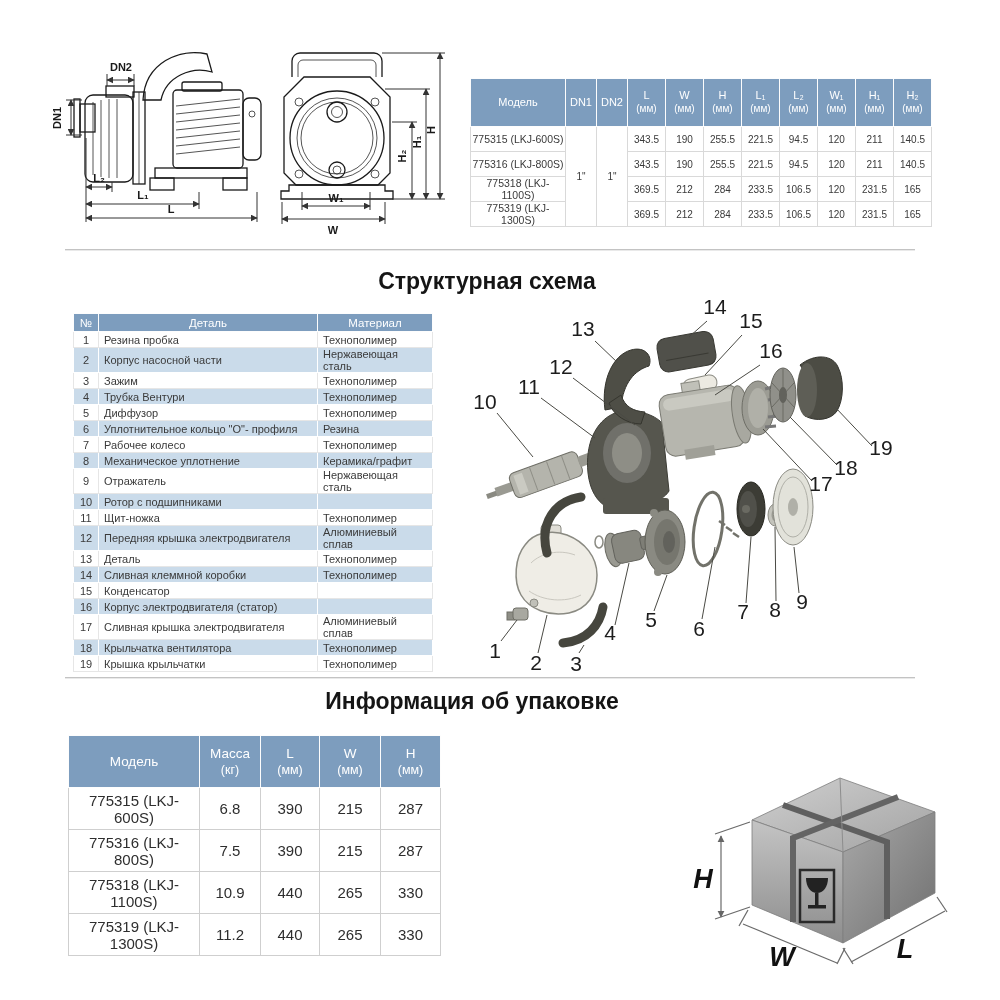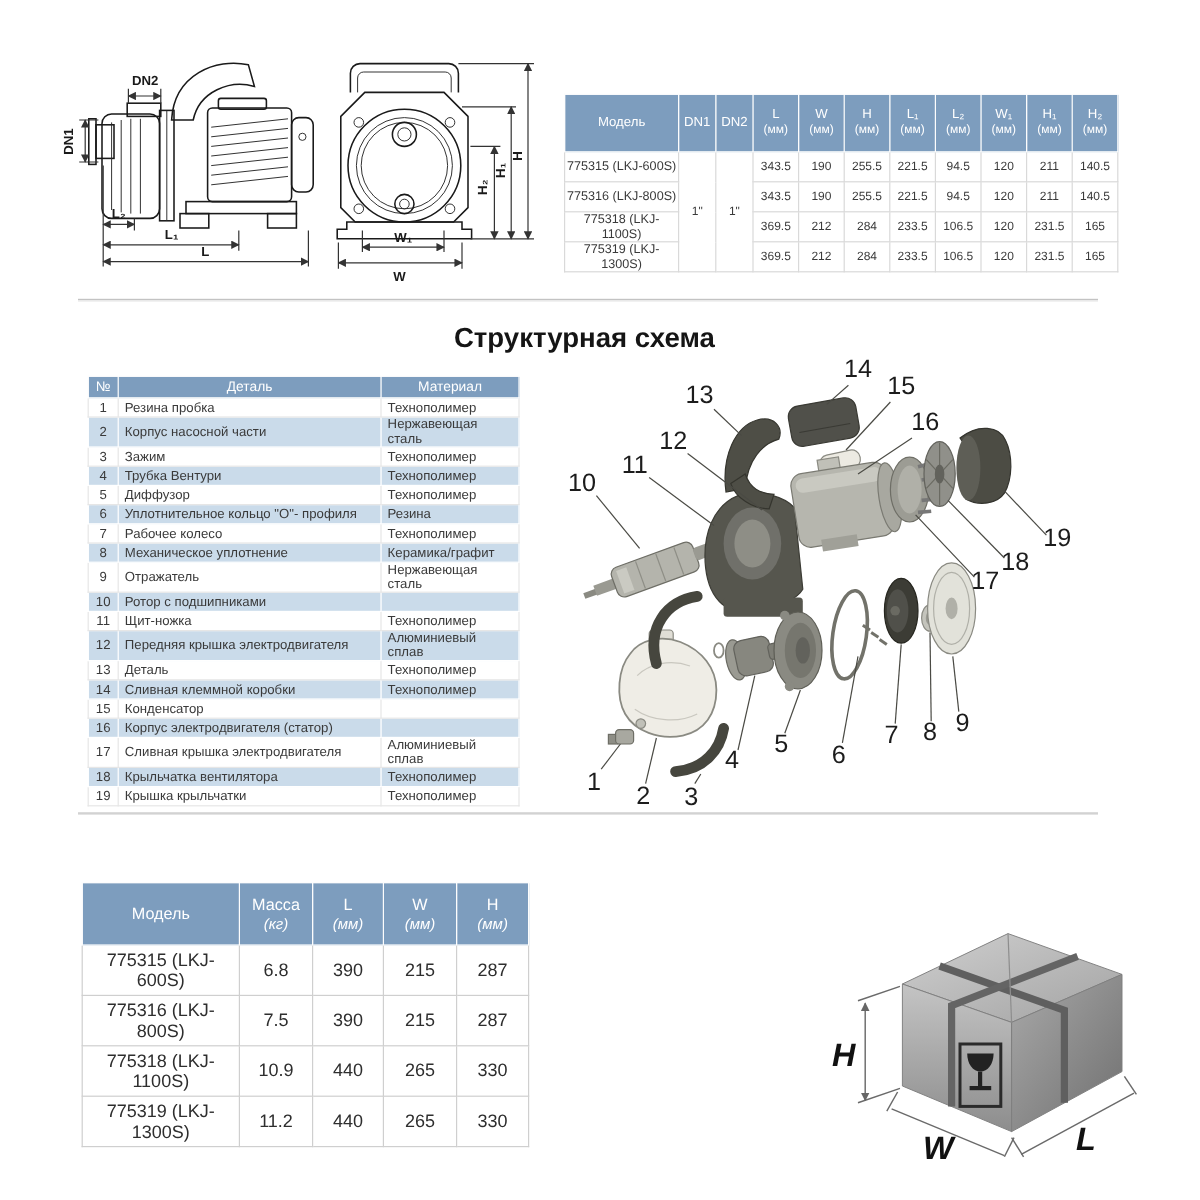--- a/index.html
+++ b/index.html
@@ -32,21 +32,21 @@
                     height:18px; font-size:11.5px; text-align:center; vertical-align:middle; }
   .parts-table td { height:16px; padding:0 5px; border:1px solid #fff; color:#3a3a3a; vertical-align:middle; }
   .parts-table td.num { text-align:center; padding:0 2px; }
   .parts-table tbody tr:nth-child(odd) td { background:#fff; border-color:#e6e6e6; }
   .parts-table tbody tr:nth-child(even) td { background:var(--row-alt-blue,#cadbea); }
 
   
   .pack-table { position:absolute; left:68px; top:735px; width:372px; table-layout:fixed; }
   .pack-table th { background:var(--header-blue,#7d9dbe); color:#fff; font-weight:normal; border:1px solid #fdfdfd;
                    height:52px; font-size:13.5px; text-align:center; vertical-align:middle; line-height:1.3; }
-  .pack-table th .unit { display:block; font-size:12.5px;font-style:italic; }
+  .pack-table th .unit { display:block; font-size:12.5px; }
   .pack-table td { background:#fff; border:1px solid #cfcfcf; height:42px; text-align:center; vertical-align:middle;
                    font-size:15px; color:#2e2e2e; }
 
   
   .drawing-svg  { position:absolute; left:30px;  top:42px;  }
   .exploded-svg { position:absolute; left:455px; top:295px; }
   .box-svg      { position:absolute; left:655px; top:750px; }
 
   .dim-label { font-size:11px; font-weight:bold; fill:#1a1a1a; }
   .callout-num { font-size:21px; fill:#1c1c1c; }
@@ -517,20 +517,21 @@
       <text class="callout-num" x="296" y="33">15</text>
       <text class="callout-num" x="316" y="63">16</text>
       <text class="callout-num" x="366" y="196">17</text>
       <text class="callout-num" x="391" y="180">18</text>
       <text class="callout-num" x="426" y="160">19</text>
     </g>
   </svg>
 
   <div class="divider" id="divider-2"></div>
 
+  <div class="section-title" id="title-packaging">Информация об упаковке</div>
 
   <table class="pack-table">
     <colgroup>
         <col style="width:131px">
         <col style="width:61px">
         <col style="width:59px">
         <col style="width:61px">
         <col style="width:60px">
       </colgroup>
     <thead>

